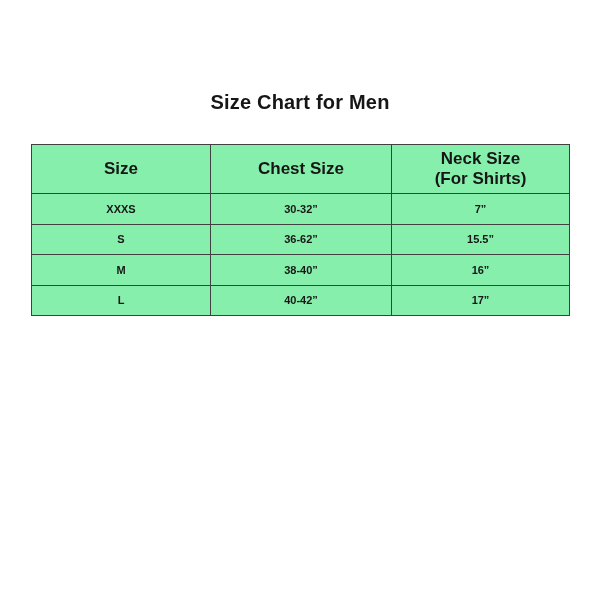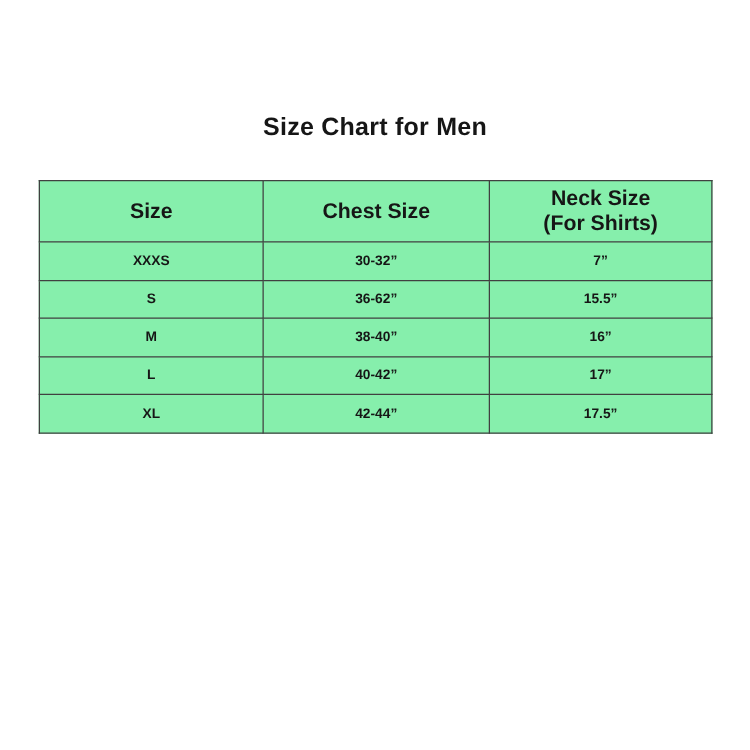--- a/index.html
+++ b/index.html
@@ -98,19 +98,14 @@
     <tr>
       <td>M</td>
       <td>38-40”</td>
       <td>16”</td>
     </tr>
     <tr>
       <td>L</td>
       <td>40-42”</td>
       <td>17”</td>
     </tr>
-    <tr>
-      <td>XL</td>
-      <td>42-44”</td>
-      <td>17.5”</td>
-    </tr>
   </tbody>
 </table>
 
 </body></html>

